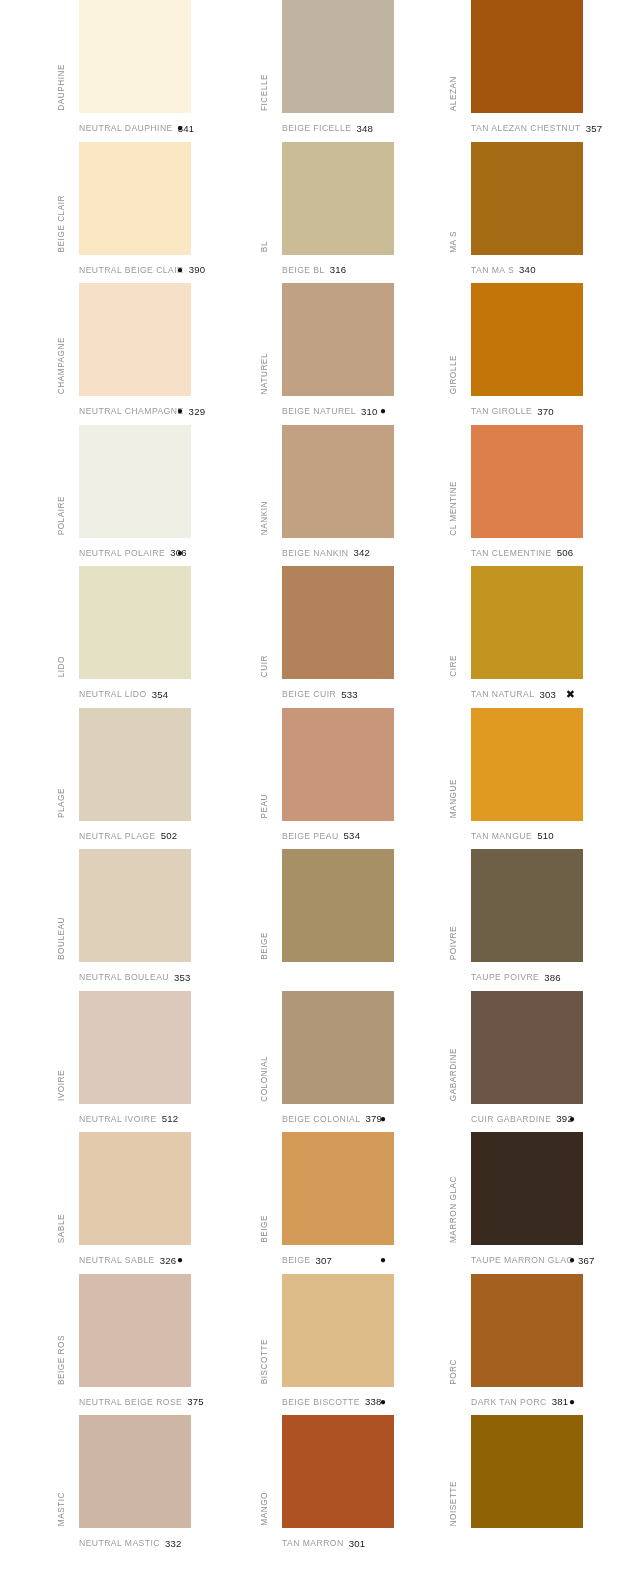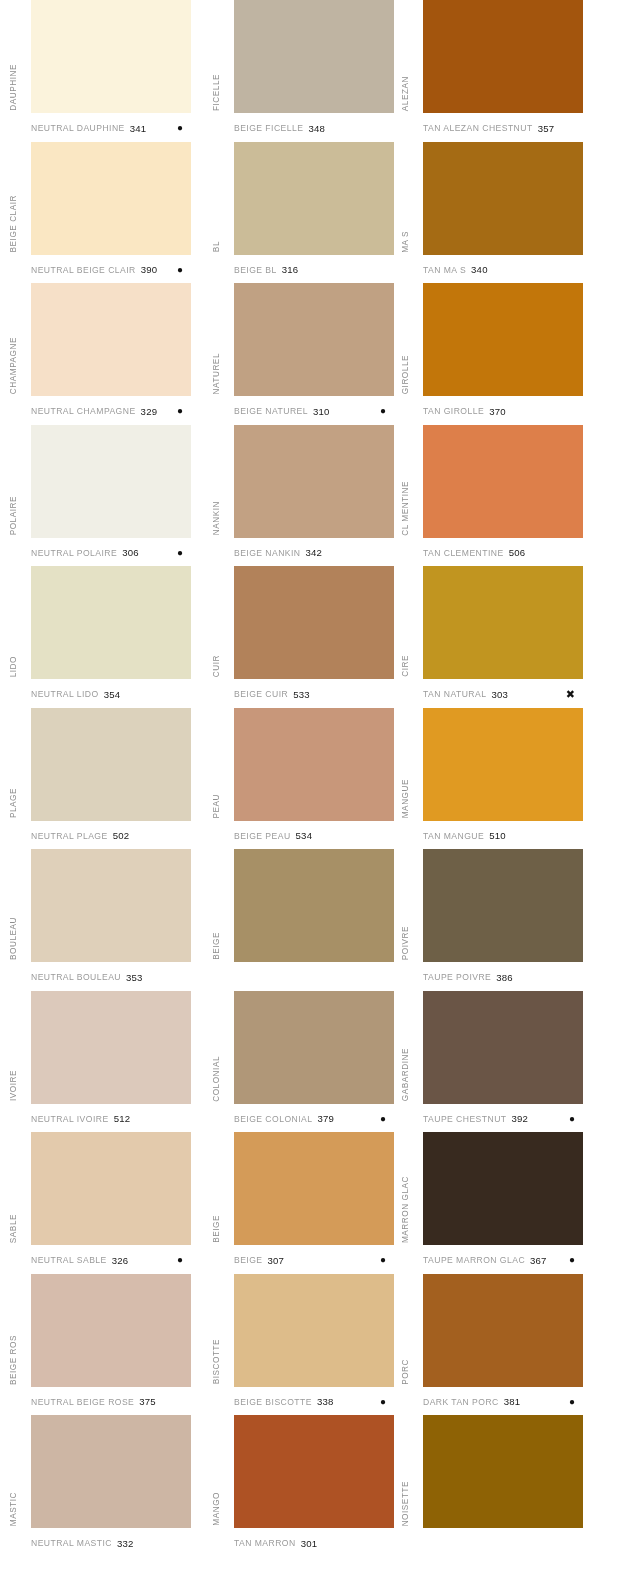--- a/index.html
+++ b/index.html
@@ -14,20 +14,21 @@
     width: 620px;
     height: 1582px;
     background: #ffffff;
     overflow: hidden;
   }
   .col {
     position: absolute;
     top: 0;
     width: 193px;
     height: 1582px;
+    padding-left: 48px;
   }
   .col-0 { left: 0px; }
   .col-1 { left: 203px; }
   .col-2 { left: 392px; }
 
   .cell {
     position: relative;
     width: 100%;
     height: 141.5px;
   }
@@ -399,21 +400,21 @@
           <span class="cap-name">TAUPE POIVRE</span>
           <span class="cap-code">386</span>
         </div>
       </div>
       <div class="cell">
         <div class="swatch-wrap">
           <div class="vlabel">GABARDINE</div>
           <div class="swatch" style="background: rgb(106, 85, 70);"></div>
         </div>
         <div class="caption">
-          <span class="cap-name">TAUPE CHESTNUT</span>
+          <span class="cap-name">CUIR GABARDINE</span>
           <span class="cap-code">392</span>
           <span class="marker dot"></span>
         </div>
       </div>
       <div class="cell">
         <div class="swatch-wrap">
           <div class="vlabel">MARRON GLAC</div>
           <div class="swatch" style="background: rgb(56, 42, 31);"></div>
         </div>
         <div class="caption">

